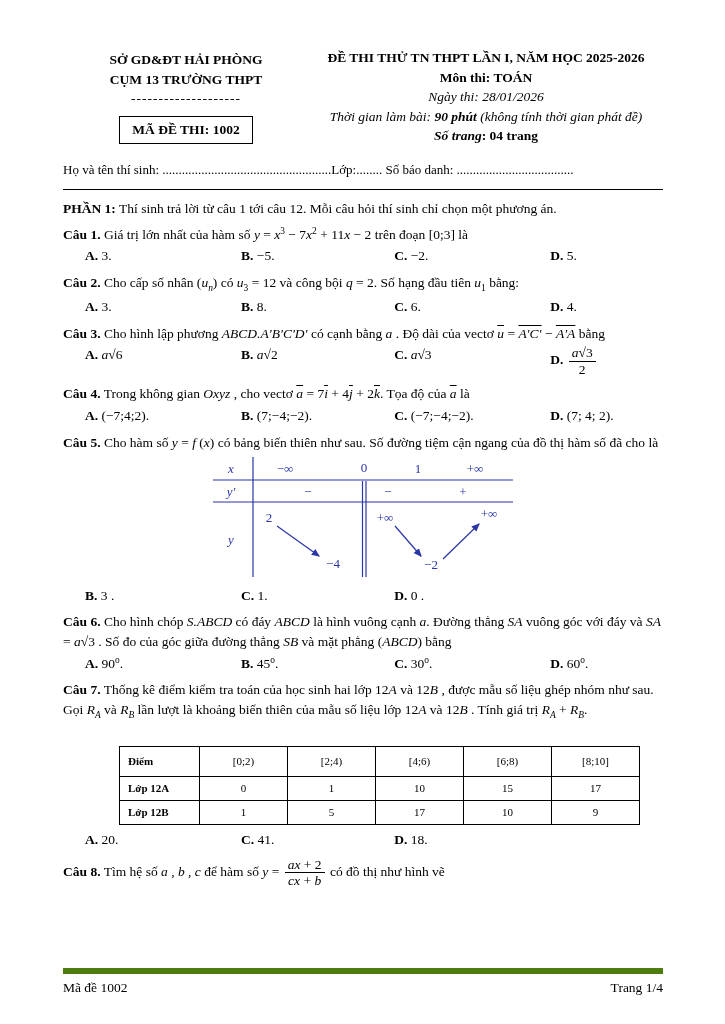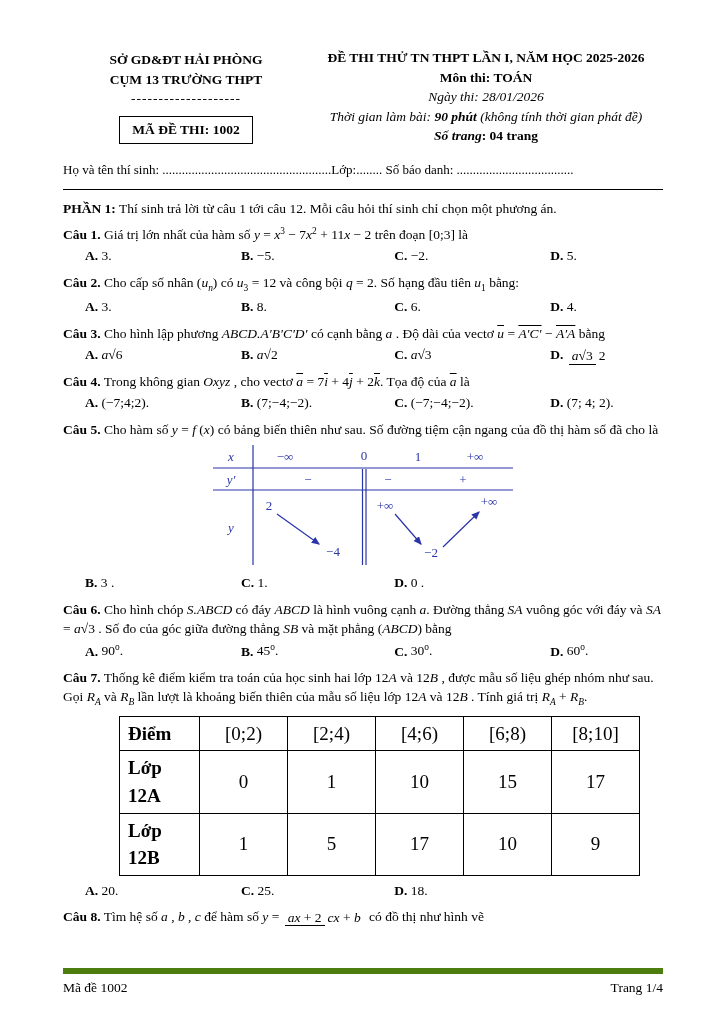--- a/index.html
+++ b/index.html
@@ -11,31 +11,31 @@
   .hdr-right{width:59%;text-align:center}
   .bold{font-weight:700}
   .it{font-style:italic}
   .dashes{letter-spacing:1px}
   .code-box{display:inline-block;border:1.6px solid #000;padding:3px 12px;font-weight:700;margin-top:7px}
   .student{margin-top:15px;white-space:nowrap;overflow:hidden;font-size:13px}
   .sep{border:none;border-top:1.8px solid #000;margin:9px 0 5px}
   .qtext{margin:4px 0 2px}
   .opts{display:grid;grid-template-columns:27% 26.5% 27% 19.5%;padding-left:22px;margin:1px 0 3px}
   .okey{font-weight:700}
-  .frac{display:inline-flex;flex-direction:row;text-align:center;vertical-align:middle;line-height:1.15;margin:0 2px}
+  .frac{display:inline-flex;flex-direction:column;text-align:center;vertical-align:middle;line-height:1.15;margin:0 2px}
   .fnum{border-bottom:1px solid #000;padding:0 3px}
   .fden{padding:0 3px}
   .vec{text-decoration:overline}
   sup,sub{font-size:0.7em}
   .bbt-wrap{text-align:center;margin:4px 0 2px}
   .bbt line{stroke:#2a35a8;stroke-width:1.2}
   .bbt text{fill:#2a35a8;font-size:13px;font-family:"Liberation Serif",serif}
   .bbt .itx{font-style:italic}
   .arrfill{fill:#2a35a8}
-  .q7table{border-collapse:collapse;margin:6px 0 5px 56px;font-size:19px}
+  .q7table{border-collapse:collapse;margin:24px 0 5px 56px;font-size:11px}
   .q7table td{border:1px solid #000;padding:3px 8px;text-align:center;height:24px}
   .q7table td.lab{text-align:left;font-weight:700;width:80px}
   .q7table td.val{width:88px}
   .q7table tr:first-child td{height:30px}
   .spacer{flex:1}
   .footer{border-top:6px solid #4d7c0f;padding-top:4px;display:flex;justify-content:space-between}
 </style>
 </head>
 <body>
 
@@ -192,21 +192,21 @@
         <td class="val">5</td>
         <td class="val">17</td>
         <td class="val">10</td>
         <td class="val">9</td>
       </tr>
       </tbody>
     </table>
 
     <div class="opts">
       <div><b class="okey">A.</b> <span>20.</span></div>
-      <div><b class="okey">C.</b> <span>25.</span></div>
+      <div><b class="okey">C.</b> <span>41.</span></div>
       <div><b class="okey">D.</b> <span>18.</span></div>
     </div>
   </div>
 
   <div>
     <p class="qtext"><b class="okey">Câu 8.</b> <span>Tìm hệ số <i>a</i> , <i>b</i> , <i>c</i> để hàm số <i>y</i> = <span class="frac">
             <span class="fnum"><i>ax</i> + 2</span>
             <span class="fden"><i>cx</i> + <i>b</i></span>
           </span> có đồ thị như hình vẽ</span></p>
   </div>

